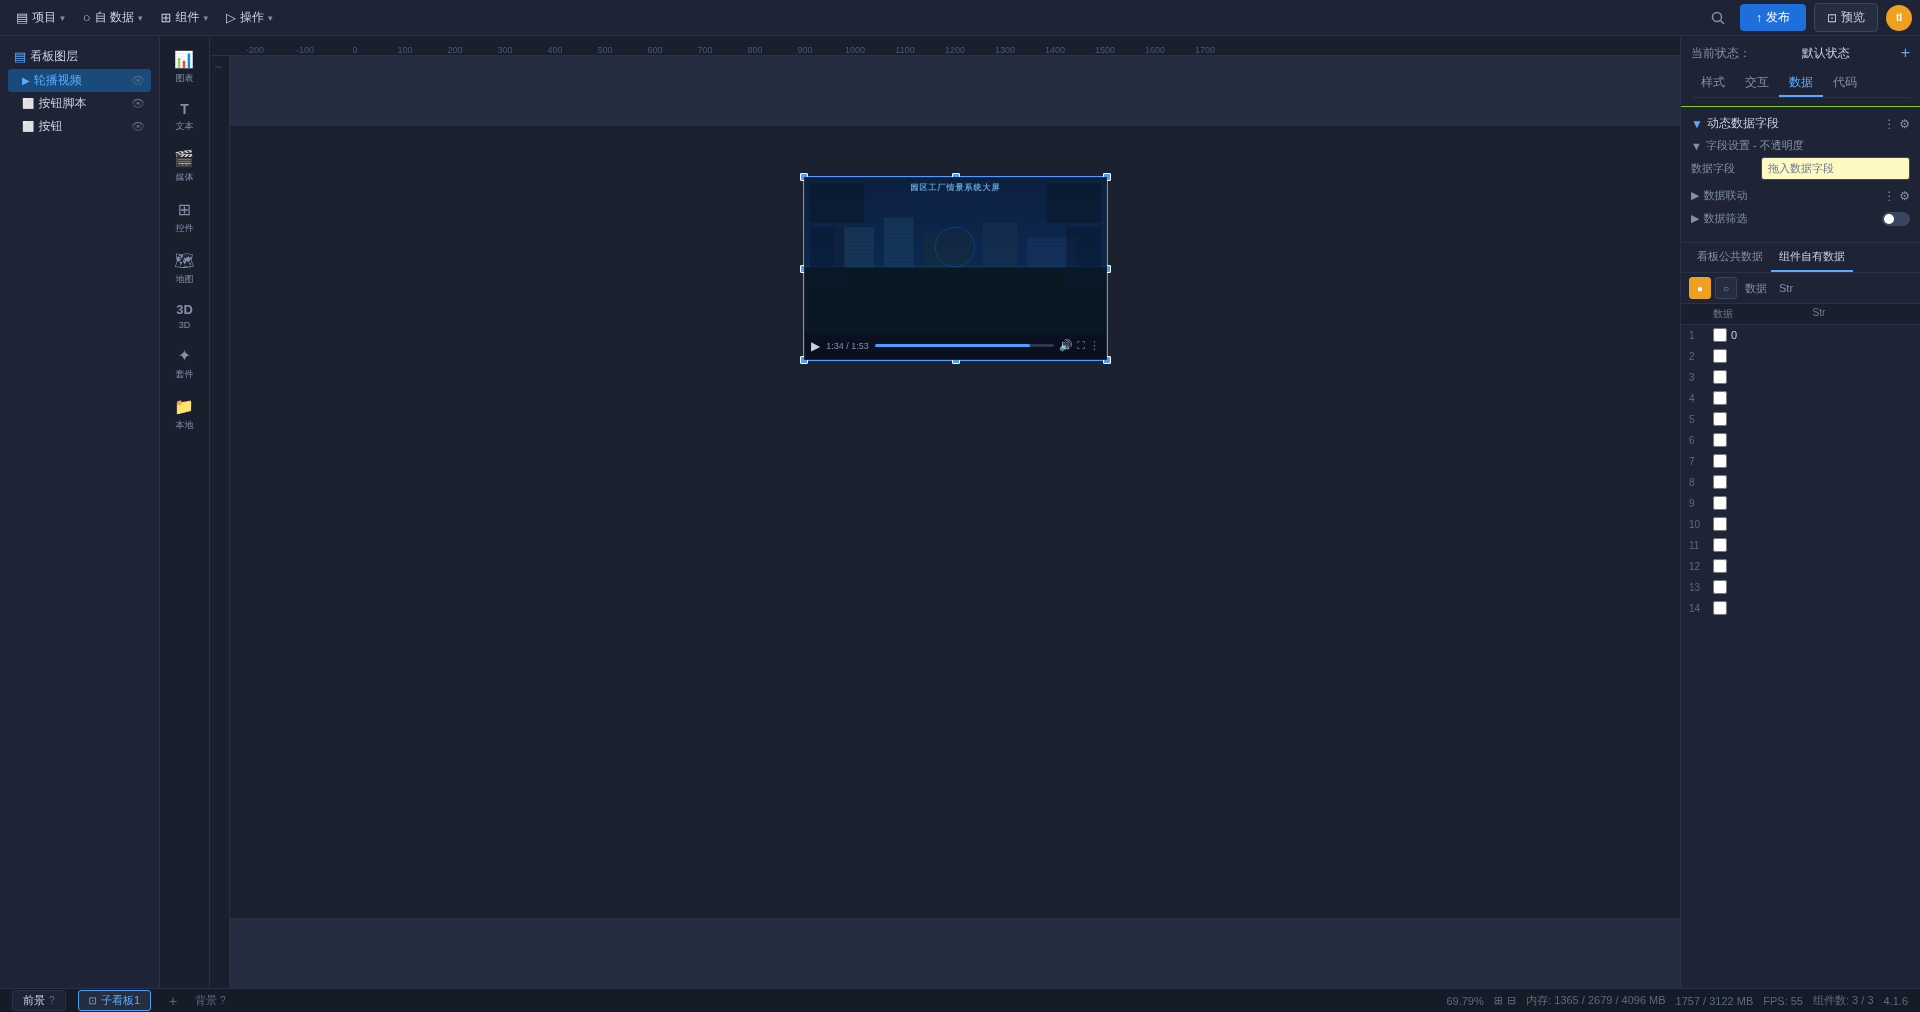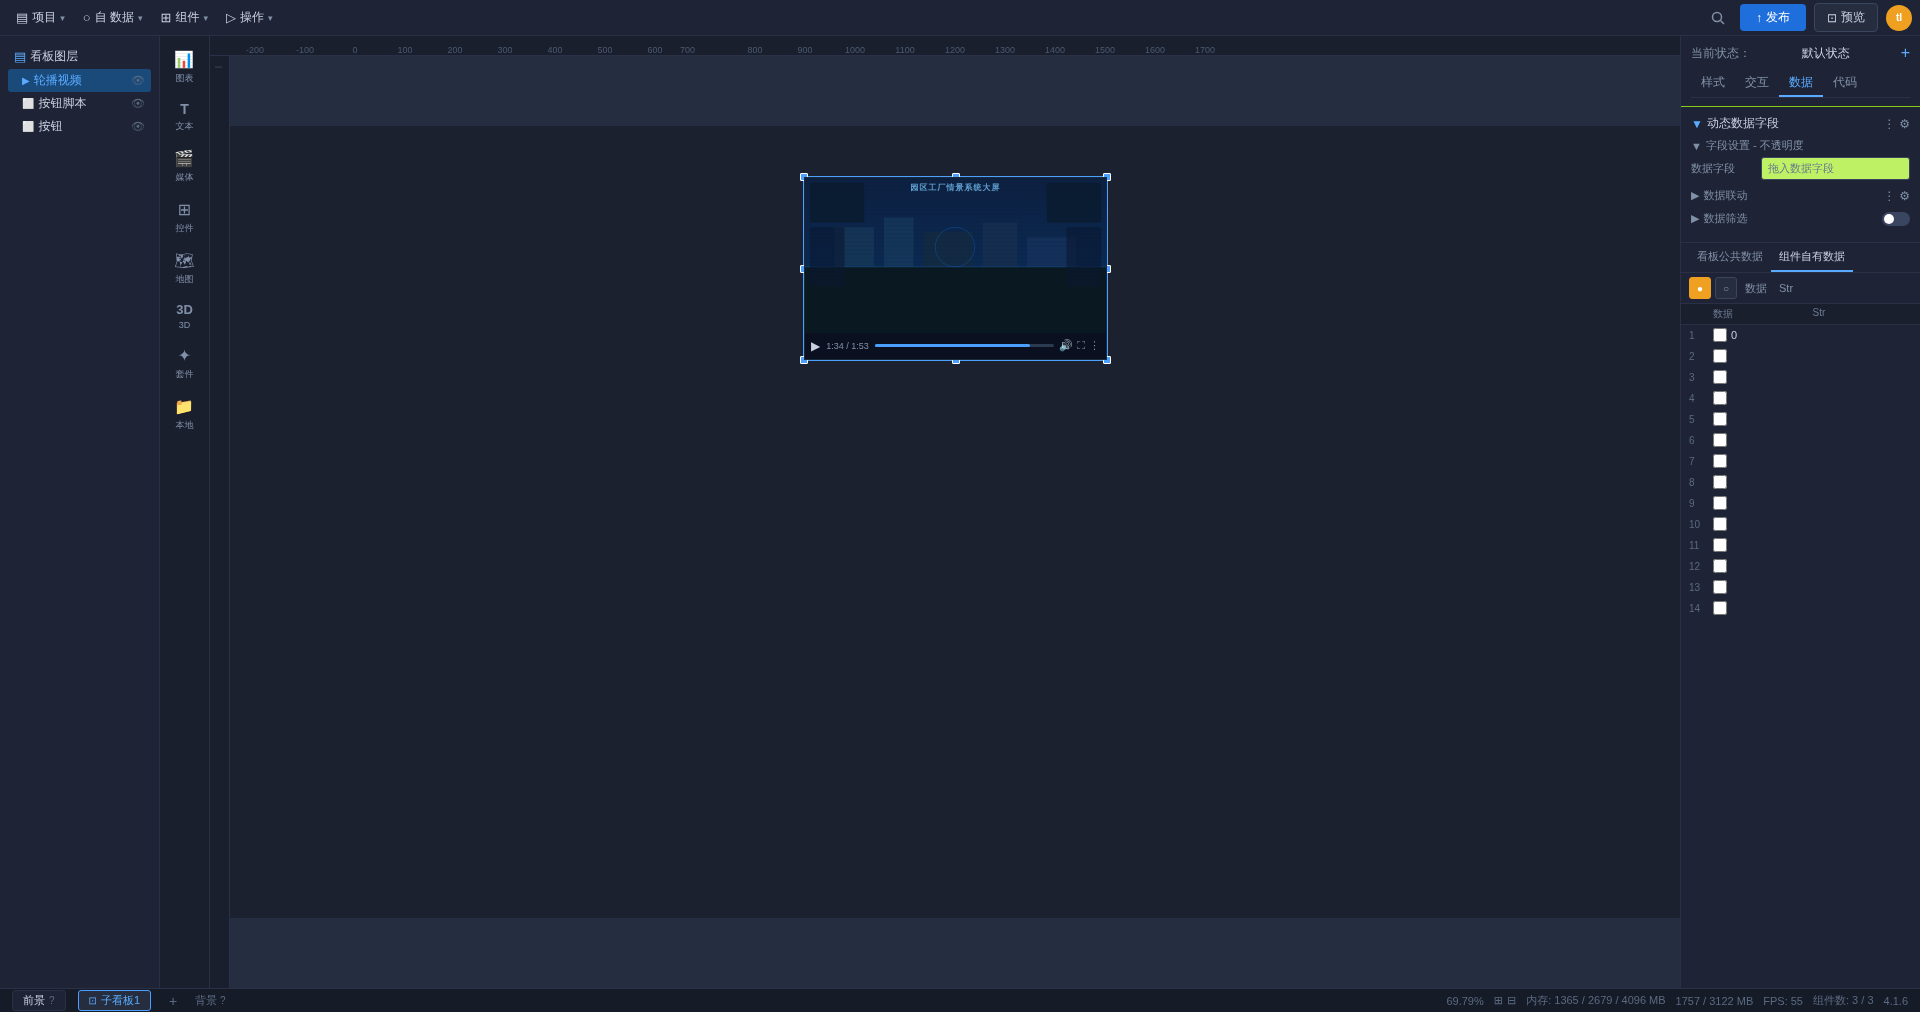--- a/index.html
+++ b/index.html
@@ -78,21 +78,21 @@
     .right-section { padding: 8px 10px; border-bottom: 1px solid #2a3045; }
     .section-header { display: flex; align-items: center; justify-content: space-between; margin-bottom: 6px; }
     .section-title { font-size: 12px; color: #c8d0e0; display: flex; align-items: center; gap: 4px; }
     .section-actions { display: flex; gap: 4px; }
     .section-action { color: #8090a8; font-size: 12px; cursor: pointer; }
 
     .subsection { margin-bottom: 8px; }
     .subsection-header { display: flex; align-items: center; gap: 4px; font-size: 11px; color: #8090a8; margin-bottom: 4px; cursor: pointer; }
     .field-row { display: flex; align-items: center; gap: 20px; margin-bottom: 4px; }
     .field-label { font-size: 11px; color: #8090a8; min-width: 50px; }
-    .field-drop { flex: 1; background: #bef264; border: 1px solid #3a4560; border-radius: 3px; padding: 3px 6px; font-size: 11px; color: #6a7a90; }
+    .field-drop { flex: 1; background: #fef9c3; border: 1px solid #3a4560; border-radius: 3px; padding: 3px 6px; font-size: 11px; color: #6a7a90; }
 
     
     .data-panel { flex: 1; display: flex; flex-direction: column; overflow: hidden; }
     .data-tabs { display: flex; border-bottom: 1px solid #2a3045; padding: 0 8px; }
     .data-tab { padding: 6px 8px; font-size: 11px; color: #8090a8; cursor: pointer; border-bottom: 2px solid transparent; }
     .data-tab.active { color: #c8d0e0; border-bottom: 2px solid #5aabff; }
 
     .data-toolbar { padding: 4px 8px; display: flex; align-items: center; gap: 4px; border-bottom: 1px solid #2a3045; }
     .data-icon-btn { width: 22px; height: 22px; display: flex; align-items: center; justify-content: center; background: #252d3e; border: 1px solid #3a4560; border-radius: 3px; cursor: pointer; color: #8090a8; font-size: 11px; }
     .data-icon-btn.active { background: #f0a020; color: #fff; border-color: #f0a020; }
@@ -239,21 +239,21 @@
       <div style="display:flex;align-items:flex-end;overflow:hidden;width:100%;">
         <span style="font-size:9px;color:#4a5a70;min-width:50px;text-align:center;">-200</span>
         <span style="font-size:9px;color:#4a5a70;min-width:50px;text-align:center;">-100</span>
         <span style="font-size:9px;color:#4a5a70;min-width:50px;text-align:center;">0</span>
         <span style="font-size:9px;color:#4a5a70;min-width:50px;text-align:center;">100</span>
         <span style="font-size:9px;color:#4a5a70;min-width:50px;text-align:center;">200</span>
         <span style="font-size:9px;color:#4a5a70;min-width:50px;text-align:center;">300</span>
         <span style="font-size:9px;color:#4a5a70;min-width:50px;text-align:center;">400</span>
         <span style="font-size:9px;color:#4a5a70;min-width:50px;text-align:center;">500</span>
         <span style="font-size:9px;color:#4a5a70;min-width:50px;text-align:center;">600</span>
-        <span style="font-size:9px;color:#4a5a70;min-width:50px;text-align:left;">700</span>
+        <span style="font-size:9px;color:#4a5a70;min-width:50px;text-align:center;">700</span>
         <span style="font-size:9px;color:#4a5a70;min-width:50px;text-align:center;">800</span>
         <span style="font-size:9px;color:#4a5a70;min-width:50px;text-align:center;">900</span>
         <span style="font-size:9px;color:#4a5a70;min-width:50px;text-align:center;">1000</span>
         <span style="font-size:9px;color:#4a5a70;min-width:50px;text-align:center;">1100</span>
         <span style="font-size:9px;color:#4a5a70;min-width:50px;text-align:center;">1200</span>
         <span style="font-size:9px;color:#4a5a70;min-width:50px;text-align:center;margin-top:24px;">1300</span>
         <span style="font-size:9px;color:#4a5a70;min-width:50px;text-align:center;">1400</span>
         <span style="font-size:9px;color:#4a5a70;min-width:50px;text-align:center;">1500</span>
         <span style="font-size:9px;color:#4a5a70;min-width:50px;text-align:center;">1600</span>
         <span style="font-size:9px;color:#4a5a70;min-width:50px;text-align:center;">1700</span>

